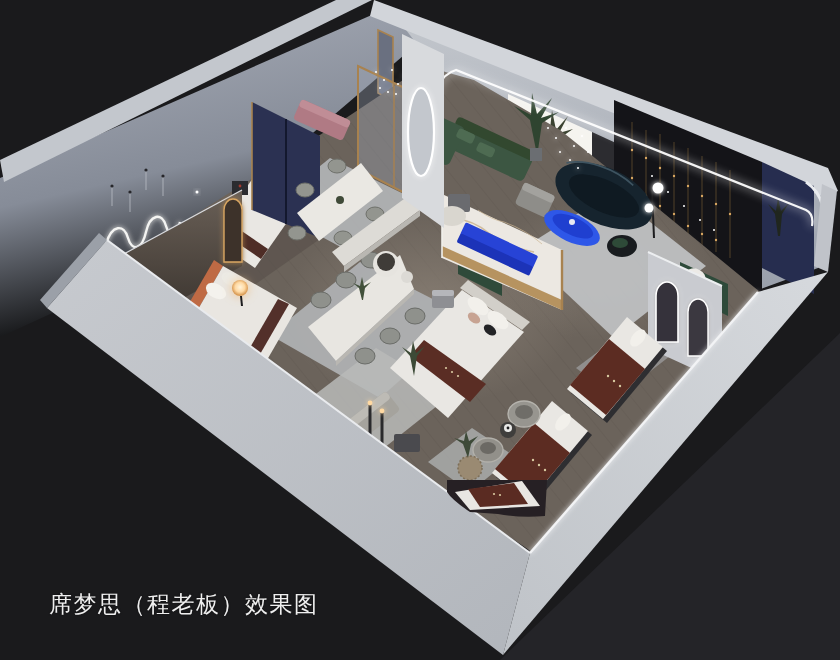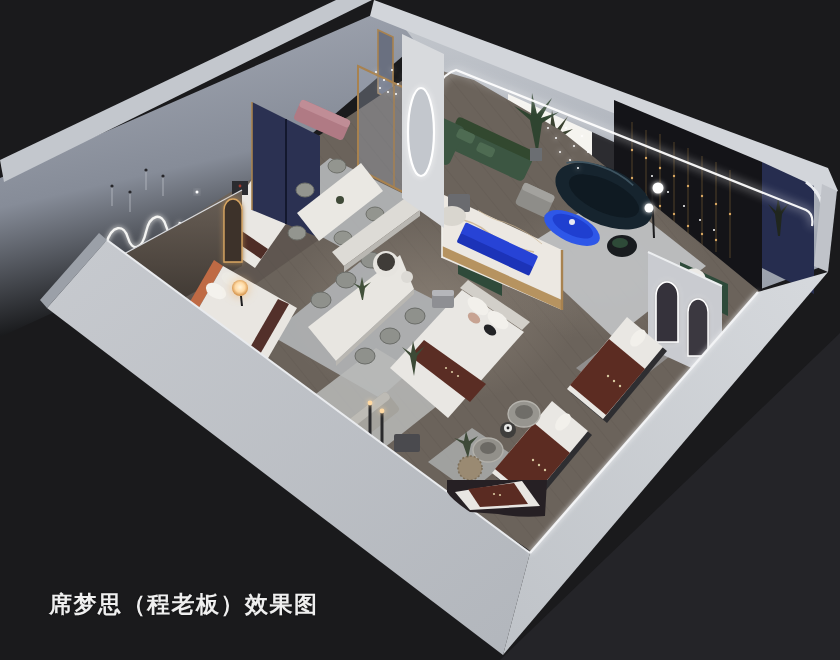--- a/index.html
+++ b/index.html
@@ -1,20 +1,20 @@
 <!DOCTYPE html>
 <html><head>
 <meta charset="utf-8">
 <style>
   html,body{margin:0;padding:0;background:#101012;}
   .canvas{position:relative;width:840px;height:660px;overflow:hidden;background:#1a1a1c;
           font-family:"DejaVu Sans","Liberation Sans",sans-serif;}
   .canvas svg{position:absolute;left:0;top:0;}
   .caption{position:absolute;left:49px;top:589px;font-size:23px;letter-spacing:1.5px;
-           color:#efefef;font-weight:700;text-shadow:0 0 2px rgba(0,0,0,.6);}
+           color:#efefef;font-weight:400;text-shadow:0 0 2px rgba(0,0,0,.6);}
 </style>
 </head>
 <body>
 
 <div class="canvas">
 <svg width="840" height="660" viewBox="0 0 840 660">
   <defs>
     <linearGradient id="gWest" x1="0" y1="0" x2="0.3" y2="1">
       <stop offset="0" stop-color="#a9aeb9"></stop>
           <stop offset="0.55" stop-color="#868c98"></stop>

